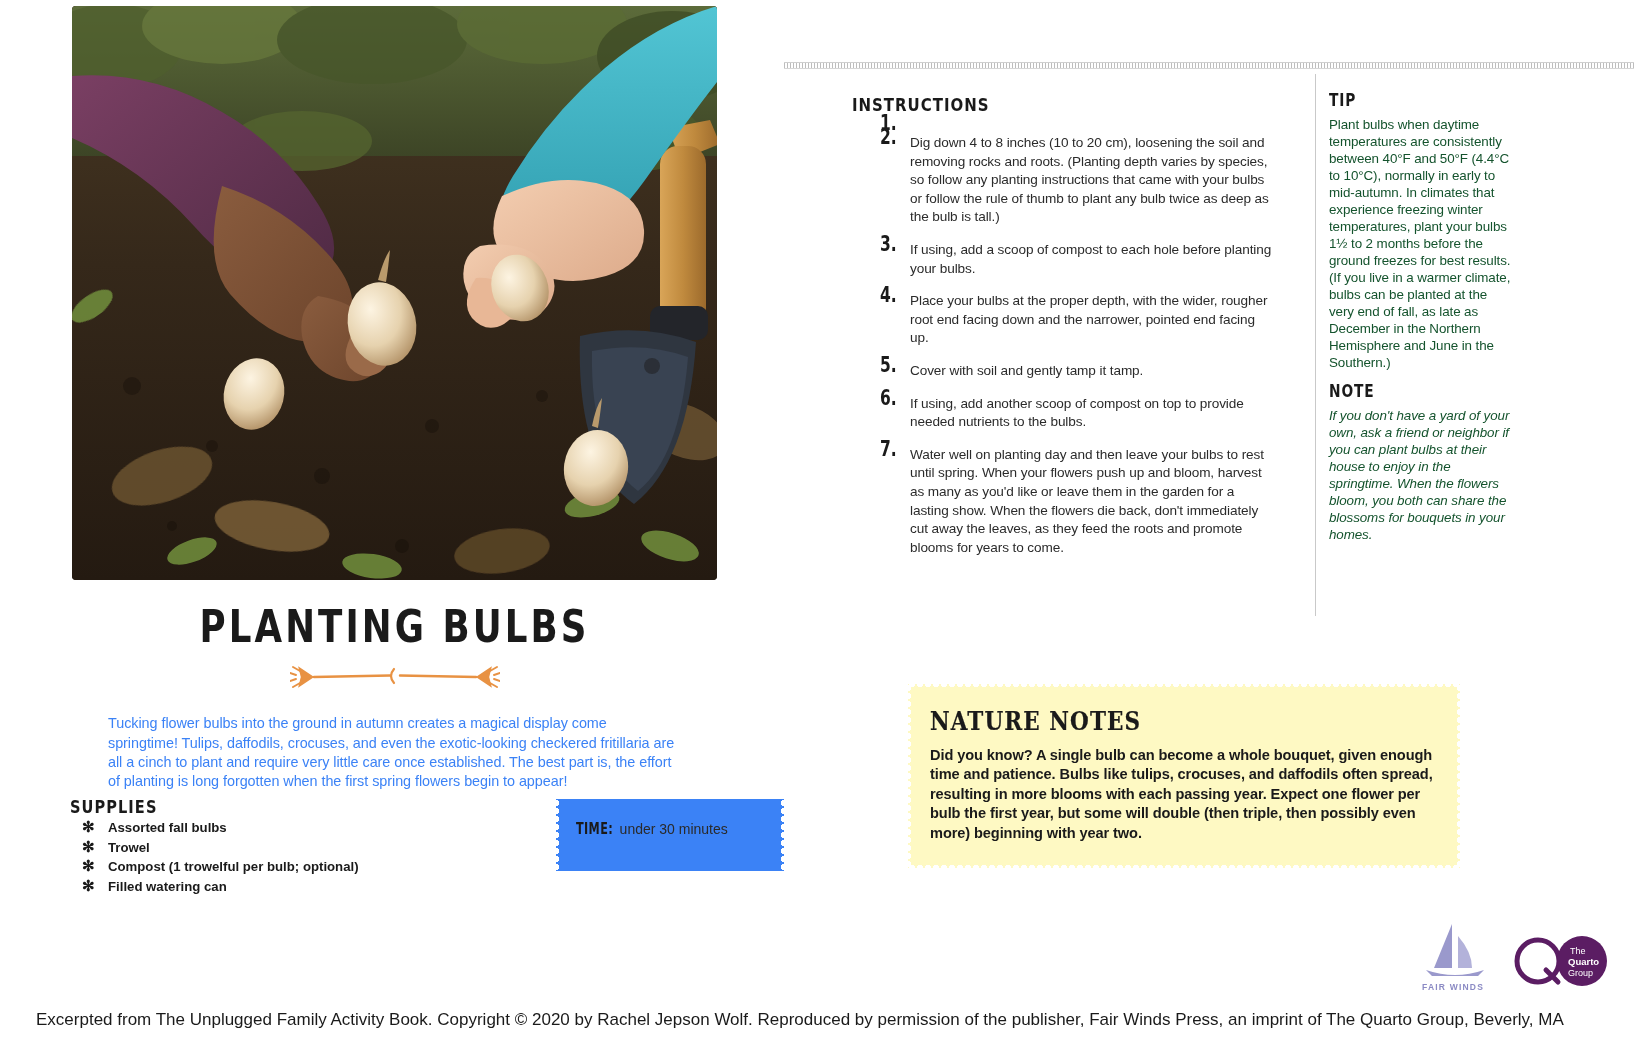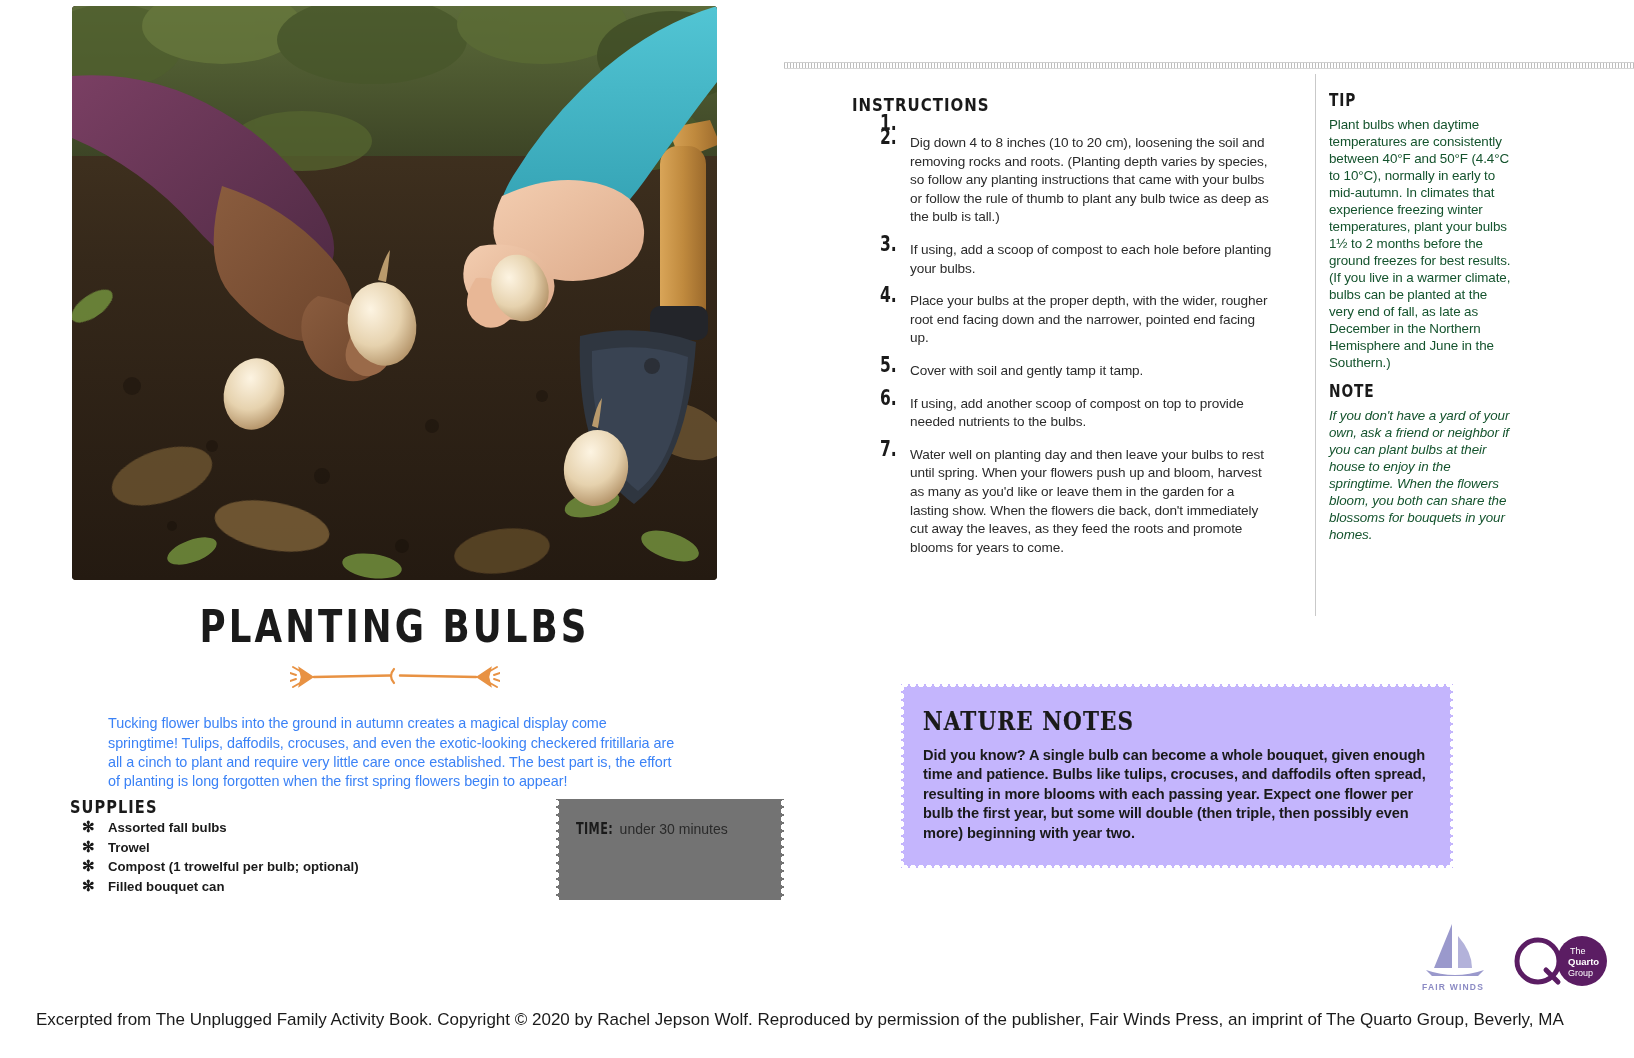--- a/index.html
+++ b/index.html
@@ -101,22 +101,22 @@
     left: 0; top: -1px;
     font-size: 15px;
     color: #1a1a1a;
     line-height: 19px;
   }
 
   
   .time-box {
     position: absolute;
     left: 556px; top: 789px;
-    width: 228px; height: 101px;
-    background: #737373;
+    width: 228px; height: 72px;
+    background: #3b82f6;
     color: #1a1a1a;
     padding: 20px 0 0 20px;
   }
   .time-box::before,
   .time-box::after {
     content: "";
     position: absolute;
     top: 0; bottom: 0;
     width: 6px;
     background-image: radial-gradient(circle at 0 4px, #ffffff 3px, transparent 3.4px);
@@ -220,23 +220,23 @@
     letter-spacing: -0.1px;
   }
   .side-body.note-italic {
     font-style: italic;
   }
   .note-block { margin-top: 10px; }
 
   
   .nature-notes {
     position: absolute;
-    left: 117px; top: 684px;
+    left: 124px; top: 684px;
     width: 552px; height: 184px;
-    background: #c4b5fd;
+    background: #fef9c3;
     padding: 22px 26px 0 22px;
   }
   .nature-notes::before,
   .nature-notes::after {
     content: "";
     position: absolute;
     left: 0; right: 0;
     height: 6px;
     background-image: radial-gradient(circle at 4px 0, #ffffff 3px, transparent 3.4px);
     background-size: 8px 6px;
@@ -454,21 +454,21 @@
       <li>
         <span class="bullet">✻</span>
         <span>Trowel</span>
       </li>
       <li>
         <span class="bullet">✻</span>
         <span>Compost (1 trowelful per bulb; optional)</span>
       </li>
       <li>
         <span class="bullet">✻</span>
-        <span>Filled bouquet can</span>
+        <span>Filled watering can</span>
       </li>
     </ul>
 
     <div class="time-box">
       <span class="time-label">TIME:</span><span class="time-value">under 30 minutes</span>
     </div>
   </div>
 
   <div class="right-page">
 

